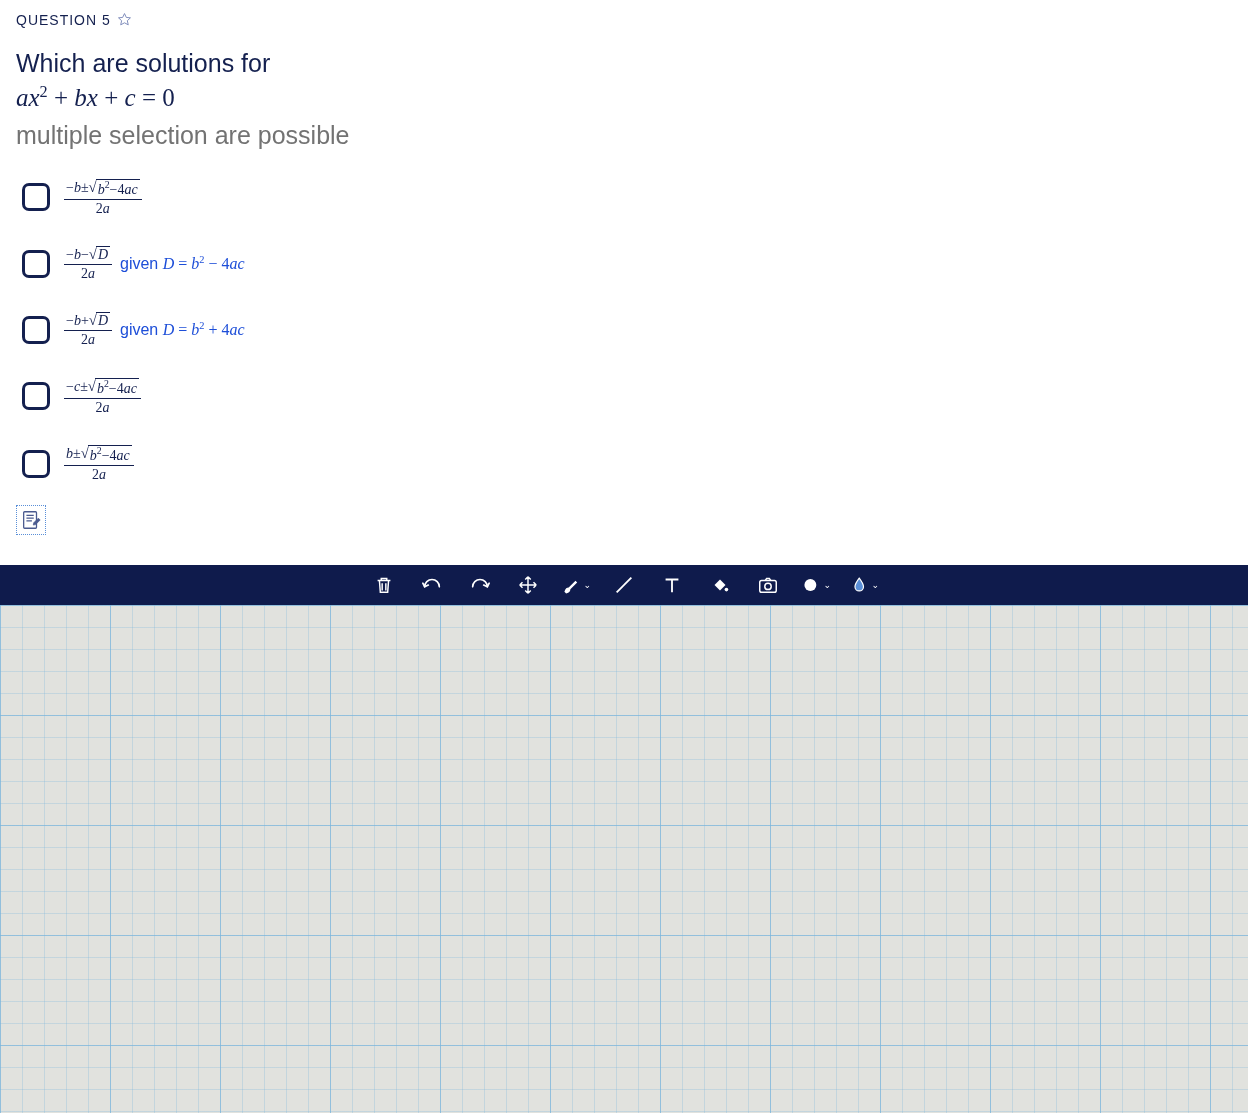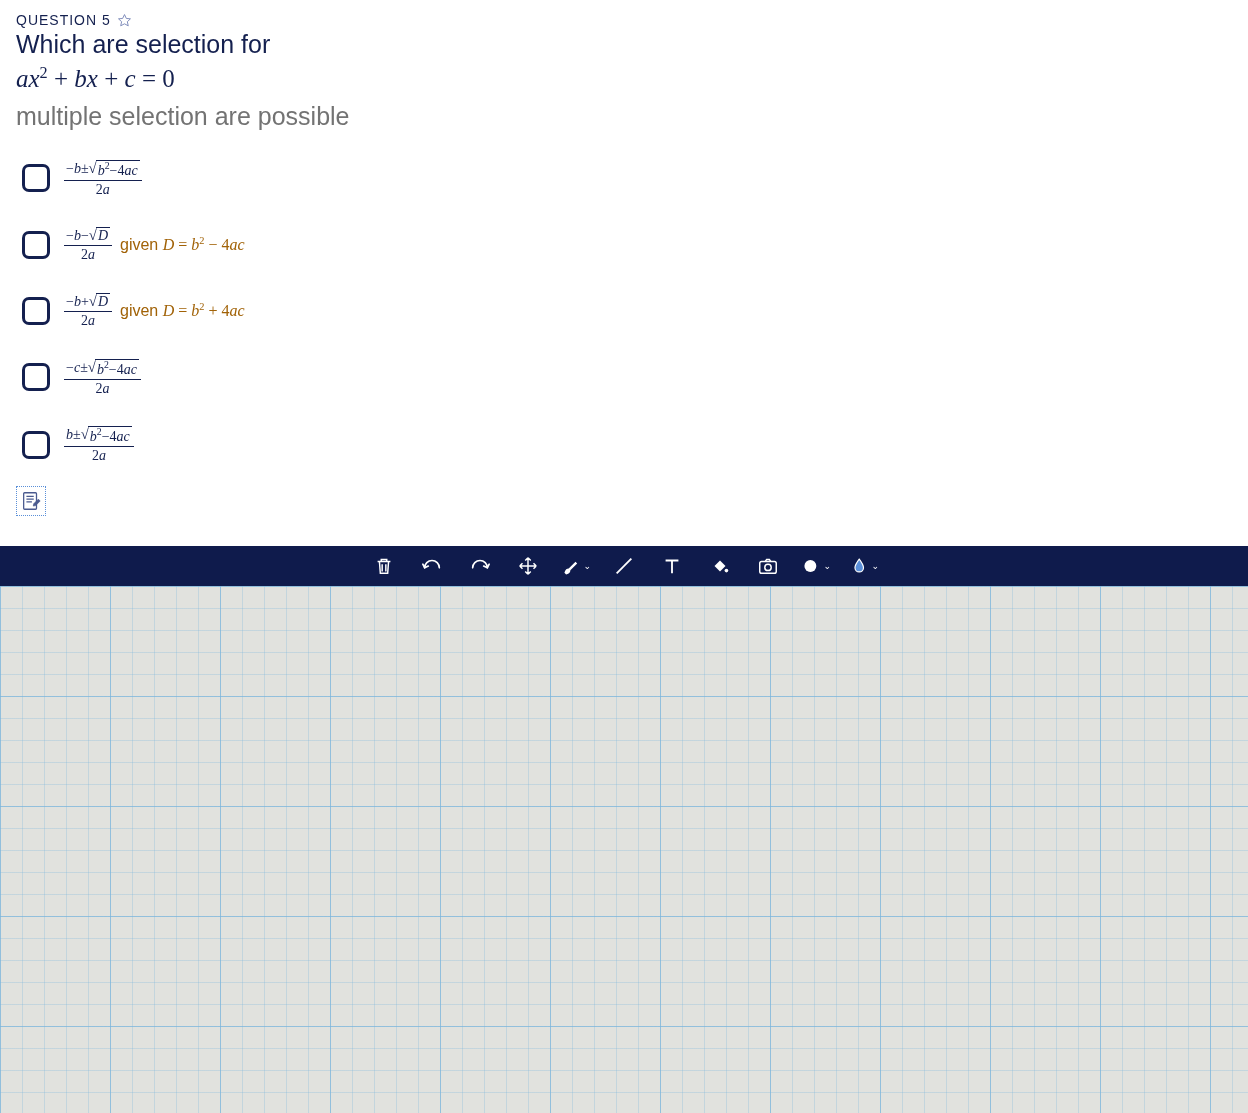--- a/index.html
+++ b/index.html
@@ -8,23 +8,22 @@
     background: #fff;
     color: #1a2654;
     width: 1248px;
   }
   .content { padding: 12px 16px 8px 16px; }
   .qheader {
     font-size: 14px;
     letter-spacing: 1px;
     color: #14204f;
     display: flex;
-    align-items: center;
     gap: 6px;
-    margin-bottom: 0;
+    margin-bottom: 19px;
   }
   .star-icon svg { width: 15px; height: 15px; display: block; }
   .prompt {
     font-size: 25px;
     line-height: 1.35;
     color: #14204f;
     margin-bottom: 6px;
   }
   .eq, .mi { font-family: Georgia, 'Times New Roman', serif; font-style: italic; }
   .mn, .mo { font-family: Georgia, 'Times New Roman', serif; font-style: normal; }
@@ -70,21 +69,21 @@
   .sqrt {
     display: inline-flex;
     align-items: flex-start;
   }
   .sqrt .rad { font-style: normal; font-size: 1.05em; margin-right: -1px; }
   .sqrt .radicand { border-top: 1px solid #14204f; padding: 0 2px 1px 2px; }
   .given {
     font-style: normal;
     font-family: Verdana, Geneva, sans-serif;
     font-size: 16px;
-    color: #a16207;
+    color: #1d4ed8;
   }
   .given .eq { font-family: Georgia,'Times New Roman',serif; font-style: italic; }
   .notebtn {
     margin-top: 22px;
     width: 30px; height: 30px;
     border: 1px dotted #5a8fd8;
     display: flex; align-items: center; justify-content: center;
     cursor: pointer;
   }
   .notebtn svg { width: 22px; height: 22px; }
@@ -130,21 +129,21 @@
   <div class="qheader">
     <span>QUESTION 5</span>
     <span class="star-icon">
       <svg viewBox="0 0 24 24" fill="none" stroke="#7a88b8" stroke-width="1.5">
         <path d="M12 2.5l2.9 6.2 6.6.6-5 4.6 1.5 6.6L12 17.3 5.9 20.5l1.5-6.6-5-4.6 6.6-.6z"></path>
       </svg>
     </span>
   </div>
 
   <div class="prompt">
-    <span>Which are selection for</span><br>
+    <span>Which are solutions for</span><br>
     <span class="eq"><span class="mi">a</span><span class="mi">x</span><sup>2</sup> <span class="mo">+</span> <span class="mi">b</span><span class="mi">x</span> <span class="mo">+</span> <span class="mi">c</span> <span class="mo">=</span> <span class="mn">0</span></span>
   </div>
   <div class="subtext">multiple selection are possible</div>
 
   <div class="choices">
 
     <div class="choice">
       <div class="cbox"></div>
       <div class="math">
         <span class="frac">

